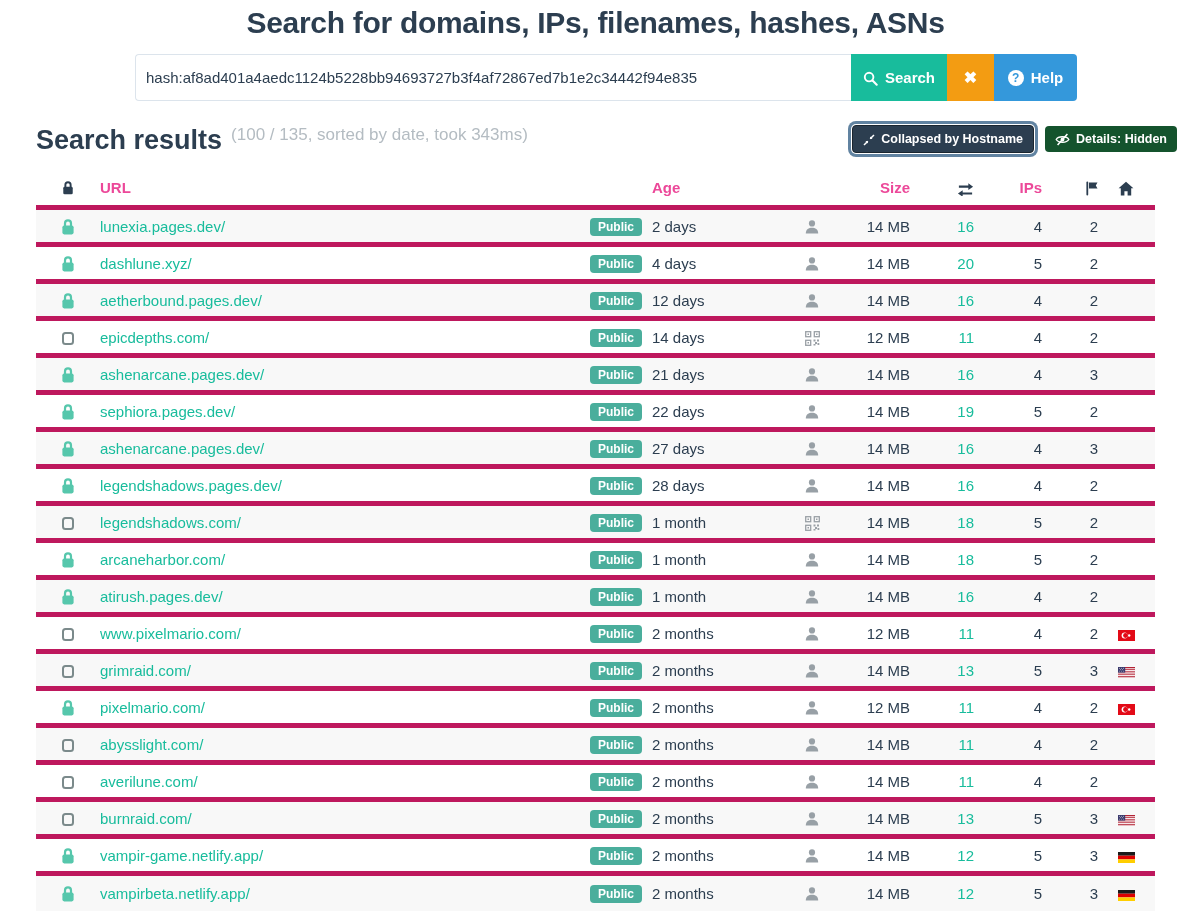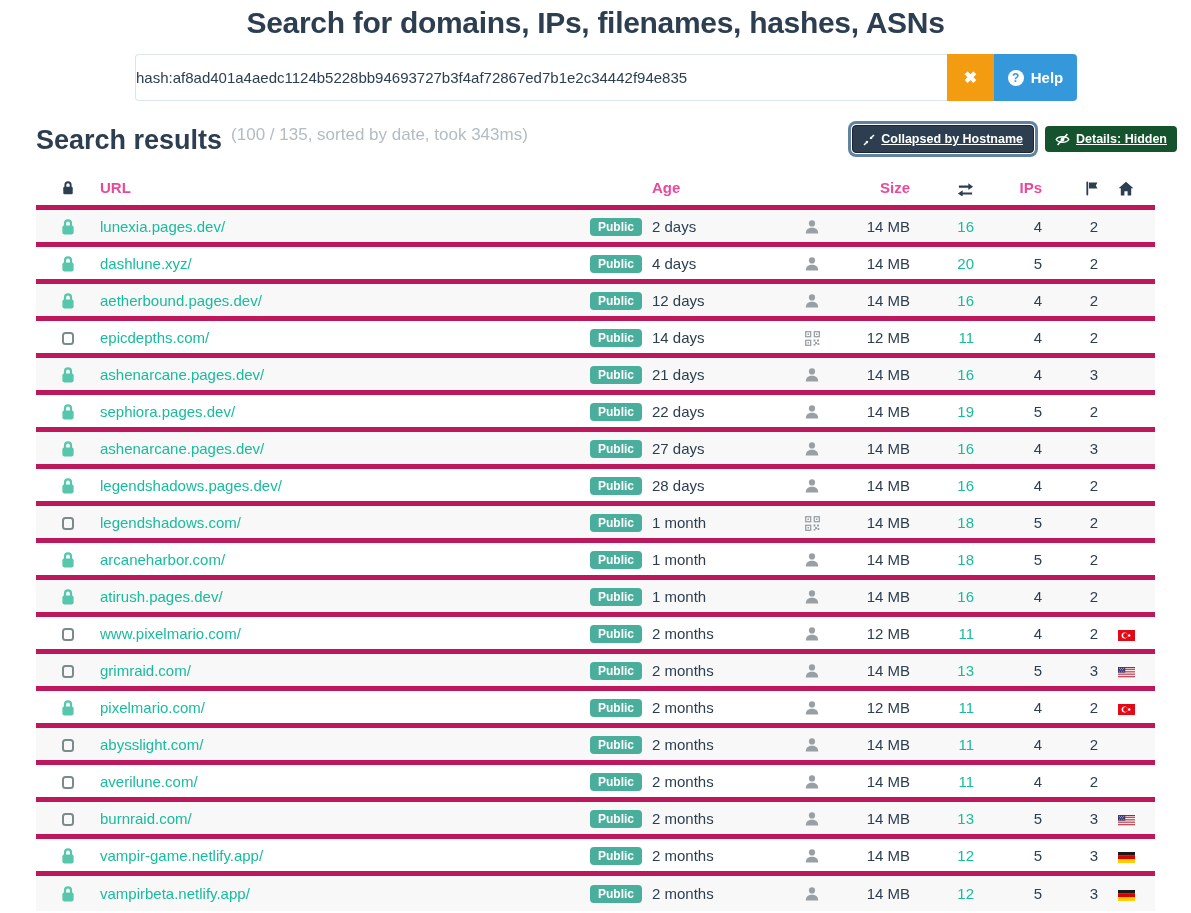--- a/index.html
+++ b/index.html
@@ -6,40 +6,40 @@
   html,body { width: 1191px; height: 913px; overflow: hidden; background: #fff;
     font-family: "Liberation Sans", sans-serif; color: #2c3e50; }
 
   
   .page-title { text-align: center; font-size: 30px; font-weight: 700;
     color: #2c3e50; margin-top: 6px; letter-spacing: -0.3px; }
 
   
   .search-row { display: flex; margin: 14px 114px 0 135px; height: 47px; }
   .search-input { flex: 1; border: 1px solid #dce4ec; border-right: none;
-    border-radius: 4px 0 0 4px; padding: 0 0; font-size: 15px; color: #2c3e50;
+    border-radius: 4px 0 0 4px; padding: 0 10px; font-size: 15px; color: #2c3e50;
     font-family: "Liberation Sans", sans-serif; outline: none; min-width: 0; }
   .btn { display: flex; align-items: center; justify-content: center; gap: 7px;
     border: none; color: #fff; font-size: 15px; font-weight: 700; cursor: pointer;
     font-family: "Liberation Sans", sans-serif; }
   .btn-search { background: #18bc9c; width: 96px; }
   .btn-clear  { background: #f39c12; width: 47px; font-size: 16px; }
   .btn-help   { background: #3498db; width: 83px; border-radius: 0 4px 4px 0; }
   .q-circle { display: inline-flex; width: 16px; height: 16px; border-radius: 50%;
     background: #fff; color: #3498db; font-size: 12px; font-weight: 700;
     align-items: center; justify-content: center; }
 
   
   .results-bar { display: flex; align-items: flex-start; margin: 24px 14px 0 36px; }
   .results-heading { font-size: 27px; font-weight: 600; color: #2c3e50; }
   .results-meta { font-size: 17px; color: #b4bcc2; margin-left: 9px; font-weight: 400; }
   .bar-buttons { margin-left: auto; display: flex; gap: 7px; align-items: center; }
   .small-btn { display: inline-flex; align-items: center; gap: 6px; border: none;
     color: #fff; font-size: 12.5px; font-weight: 700; padding: 6px 10px;
-    border-radius: 4px; cursor: pointer; font-family: "Liberation Sans", sans-serif; text-decoration: underline; }
+    border-radius: 4px; cursor: pointer; font-family: "Liberation Sans", sans-serif; }
   .btn-collapse { background: #2c3e50; border: 1px solid #1a252f;
     box-shadow: 0 0 0 1px #fff, 0 0 0 4px rgba(44,90,130,0.75); margin-right: 4px; }
   .btn-details { background: #14532d; }
 
   
   table { width: 1119px; margin: 14px 36px 0; border-collapse: collapse;
     table-layout: fixed; }
   thead th { font-size: 15px; font-weight: 700; color: #ec4899; text-align: left;
     padding: 8px 0 9px; border-bottom: 1px solid #ecf0f1; }
   tbody tr { height: 37px; border-top: 5px solid #be185d; }
@@ -56,20 +56,29 @@
   .flag { display: inline-block; vertical-align: middle; }
   svg { vertical-align: middle; }
 </style>
 </head>
 <body>
 
 <h1 class="page-title">Search for domains, IPs, filenames, hashes, ASNs</h1>
 
 <div class="search-row">
   <input class="search-input" type="text" value="hash:af8ad401a4aedc1124b5228bb94693727b3f4af72867ed7b1e2c34442f94e835" style="">
+  <button class="btn btn-search">
+    <span>
+      <svg width="15" height="15" viewBox="0 0 16 16">
+          <circle cx="6.5" cy="6.5" r="4.6" fill="none" stroke="#fff" stroke-width="2"></circle>
+          <line x1="10.2" y1="10.2" x2="14.6" y2="14.6" stroke="#fff" stroke-width="2.2" stroke-linecap="round"></line>
+        </svg>
+    </span>
+    <span>Search</span>
+  </button>
   <button class="btn btn-clear">
     <span>✖</span>
   </button>
   <button class="btn btn-help">
     <span class="q-circle">?</span>
     <span>Help</span>
   </button>
 </div>
 
 <div class="results-bar">

